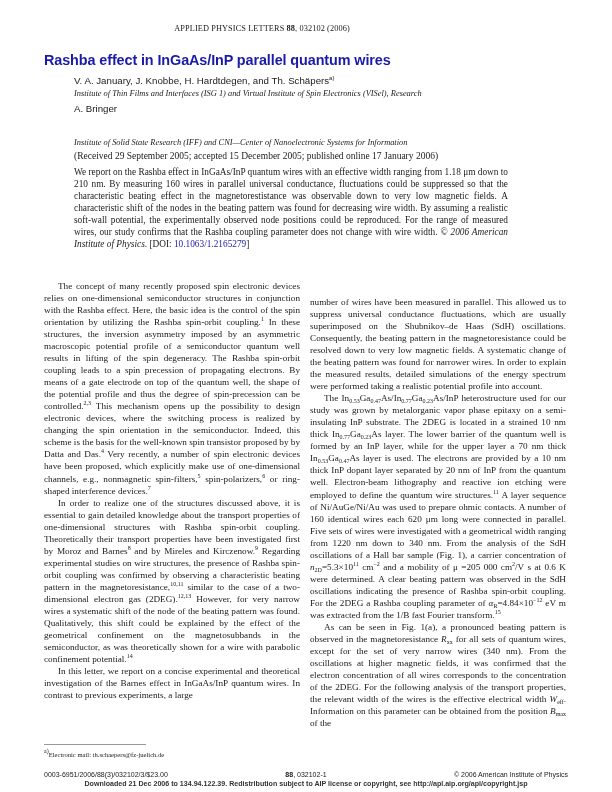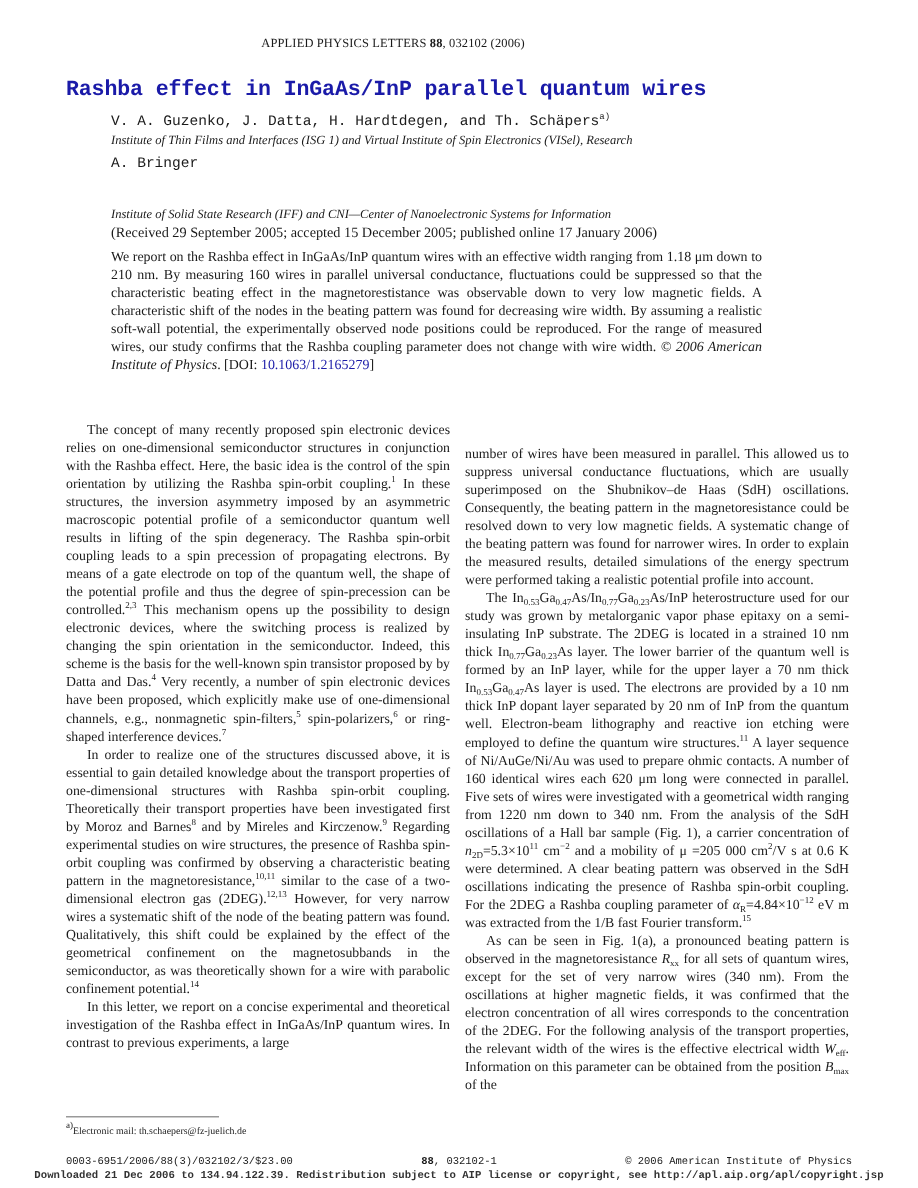--- a/index.html
+++ b/index.html
@@ -1,18 +1,18 @@
 <!DOCTYPE html>
 <html><head>
 <meta charset="utf-8">
 <style>
   html, body { margin:0; padding:0; background:#ffffff; }
   body { width:612px; height:792px; position:relative; overflow:hidden; color:#1a1a1a; }
   .serif { font-family: "Liberation Serif", "DejaVu Serif", serif; }
-  .sans { font-family: Liberation Mono, monospace; }
+  .sans { font-family: Liberation Sans, sans-serif; }
   .abs { position:absolute; }
   #journal-header { top:24px; left:0; width:524px; text-align:center; font-size:8.3px; letter-spacing:0.1px; }
   #journal-header b { font-weight:bold; }
   #title { top:52px; left:44px; font-size:14.4px; font-weight:bold; color:#1a1aa8; letter-spacing:-0.1px; }
   .authors { left:74px; font-size:9.7px; }
   .affil { left:74px; font-size:8.4px; font-style:italic; line-height:11.5px; width:440px; }
   #received { top:151px; left:74px; font-size:9.5px; }
   #abstract { top:166px; left:74px; width:434px; font-size:9.3px; line-height:12.05px; text-align:justify; }
   #abstract .doi { color:#1a1aa8; }
   .col { font-size:9.2px; line-height:12.03px; text-align:justify; }
@@ -29,38 +29,38 @@
   #footer-copy { top:771px; right:44px; font-size:7px; text-align:right; }
   #footer-download { top:780px; left:0; width:612px; text-align:center; font-size:7.1px; font-weight:bold; color:#333; }
 </style>
 </head>
 <body>
 
 <div id="journal-header" class="abs serif"><span>APPLIED PHYSICS LETTERS</span> <b>88</b><span>, 032102 (2006)</span></div>
 
 <div id="title" class="abs sans">Rashba effect in InGaAs/InP parallel quantum wires</div>
 
-<div class="abs authors sans" style="top:75px;"><span>V. A. Guzenko, J. Datta, H. Hardtdegen, and Th. Schäpers</span><sup>a)</sup></div>
+<div class="abs authors sans" style="top:75px;"><span>V. A. January, J. Knobbe, H. Hardtdegen, and Th. Schäpers</span><sup>a)</sup></div>
 <div class="abs affil serif" style="top:88px;">
   <div>Institute of Thin Films and Interfaces (ISG 1) and Virtual Institute of Spin Electronics (VISel), Research</div>
 </div>
 
 <div class="abs authors sans" style="top:103px;">A. Bringer</div>
 <div class="abs affil serif" style="top:137px;">
   <div>Institute of Solid State Research (IFF) and CNI—Center of Nanoelectronic Systems for Information</div>
 </div>
 
 <div id="received" class="abs serif">(Received 29 September 2005; accepted 15 December 2005; published online 17 January 2006)</div>
 
 <div id="abstract" class="abs serif"><span>We report on the Rashba effect in InGaAs/InP quantum wires with an effective width ranging from 1.18 μm down to 210 nm. By measuring 160 wires in parallel universal conductance, fluctuations could be suppressed so that the characteristic beating effect in the magnetorestistance was observable down to very low magnetic fields. A characteristic shift of the nodes in the beating pattern was found for decreasing wire width. By assuming a realistic soft-wall potential, the experimentally observed node positions could be reproduced. For the range of measured wires, our study confirms that the Rashba coupling parameter does not change with wire width. </span><i>© 2006 American Institute of Physics</i><span>. [DOI: </span><span class="doi">10.1063/1.2165279</span><span>]</span></div>
 
 <div id="col-left" class="abs col serif">
   <p><span>The concept of many recently proposed spin electronic devices relies on one-dimensional semiconductor structures in conjunction with the Rashba effect. Here, the basic idea is the control of the spin orientation by utilizing the Rashba spin-orbit coupling.</span><sup>1</sup><span> In these structures, the inversion asymmetry imposed by an asymmetric macroscopic potential profile of a semiconductor quantum well results in lifting of the spin degeneracy. The Rashba spin-orbit coupling leads to a spin precession of propagating electrons. By means of a gate electrode on top of the quantum well, the shape of the potential profile and thus the degree of spin-precession can be controlled.</span><sup>2,3</sup><span> This mechanism opens up the possibility to design electronic devices, where the switching process is realized by changing the spin orientation in the semiconductor. Indeed, this scheme is the basis for the well-known spin transistor proposed by by Datta and Das.</span><sup>4</sup><span> Very recently, a number of spin electronic devices have been proposed, which explicitly make use of one-dimensional channels, e.g., nonmagnetic spin-filters,</span><sup>5</sup><span> spin-polarizers,</span><sup>6</sup><span> or ring-shaped interference devices.</span><sup>7</sup></p>
   <p><span>In order to realize one of the structures discussed above, it is essential to gain detailed knowledge about the transport properties of one-dimensional structures with Rashba spin-orbit coupling. Theoretically their transport properties have been investigated first by Moroz and Barnes</span><sup>8</sup><span> and by Mireles and Kirczenow.</span><sup>9</sup><span> Regarding experimental studies on wire structures, the presence of Rashba spin-orbit coupling was confirmed by observing a characteristic beating pattern in the magnetoresistance,</span><sup>10,11</sup><span> similar to the case of a two-dimensional electron gas (2DEG).</span><sup>12,13</sup><span> However, for very narrow wires a systematic shift of the node of the beating pattern was found. Qualitatively, this shift could be explained by the effect of the geometrical confinement on the magnetosubbands in the semiconductor, as was theoretically shown for a wire with parabolic confinement potential.</span><sup>14</sup></p>
-  <p>In this letter, we report on a concise experimental and theoretical investigation of the Rashba effect in InGaAs/InP quantum wires. In contrast to previous experiments, a large</p>
+  <p>In this letter, we report on a concise experimental and theoretical investigation of the Barnes effect in InGaAs/InP quantum wires. In contrast to previous experiments, a large</p>
 </div>
 
 <div id="col-right" class="abs col serif">
   <p class="noindent">number of wires have been measured in parallel. This allowed us to suppress universal conductance fluctuations, which are usually superimposed on the Shubnikov–de Haas (SdH) oscillations. Consequently, the beating pattern in the magnetoresistance could be resolved down to very low magnetic fields. A systematic change of the beating pattern was found for narrower wires. In order to explain the measured results, detailed simulations of the energy spectrum were performed taking a realistic potential profile into account.</p>
   <p><span>The In</span><sub>0.53</sub><span>Ga</span><sub>0.47</sub><span>As/In</span><sub>0.77</sub><span>Ga</span><sub>0.23</sub><span>As/InP heterostructure used for our study was grown by metalorganic vapor phase epitaxy on a semi-insulating InP substrate. The 2DEG is located in a strained 10 nm thick In</span><sub>0.77</sub><span>Ga</span><sub>0.23</sub><span>As layer. The lower barrier of the quantum well is formed by an InP layer, while for the upper layer a 70 nm thick In</span><sub>0.53</sub><span>Ga</span><sub>0.47</sub><span>As layer is used. The electrons are provided by a 10 nm thick InP dopant layer separated by 20 nm of InP from the quantum well. Electron-beam lithography and reactive ion etching were employed to define the quantum wire structures.</span><sup>11</sup><span> A layer sequence of Ni/AuGe/Ni/Au was used to prepare ohmic contacts. A number of 160 identical wires each 620 μm long were connected in parallel. Five sets of wires were investigated with a geometrical width ranging from 1220 nm down to 340 nm. From the analysis of the SdH oscillations of a Hall bar sample (Fig. 1), a carrier concentration of </span><i>n</i><sub>2D</sub><span>=5.3×10</span><sup>11</sup><span> cm</span><sup>−2</sup><span> and a mobility of μ =205 000 cm</span><sup>2</sup><span>/V s at 0.6 K were determined. A clear beating pattern was observed in the SdH oscillations indicating the presence of Rashba spin-orbit coupling. For the 2DEG a Rashba coupling parameter of </span><i>α</i><sub>R</sub><span>=4.84×10</span><sup>−12</sup><span> eV m was extracted from the 1/B fast Fourier transform.</span><sup>15</sup></p>
   <p><span>As can be seen in Fig. 1(a), a pronounced beating pattern is observed in the magnetoresistance </span><i>R</i><sub>xx</sub><span> for all sets of quantum wires, except for the set of very narrow wires (340 nm). From the oscillations at higher magnetic fields, it was confirmed that the electron concentration of all wires corresponds to the concentration of the 2DEG. For the following analysis of the transport properties, the relevant width of the wires is the effective electrical width </span><i>W</i><sub>eff</sub><span>. Information on this parameter can be obtained from the position </span><i>B</i><sub>max</sub><span> of the</span></p>
 </div>
 
 <div id="footnote-rule" class="abs"></div>
 <div id="footnote" class="abs serif"><sup>a)</sup><span>Electronic mail: th.schaepers@fz-juelich.de</span></div>

